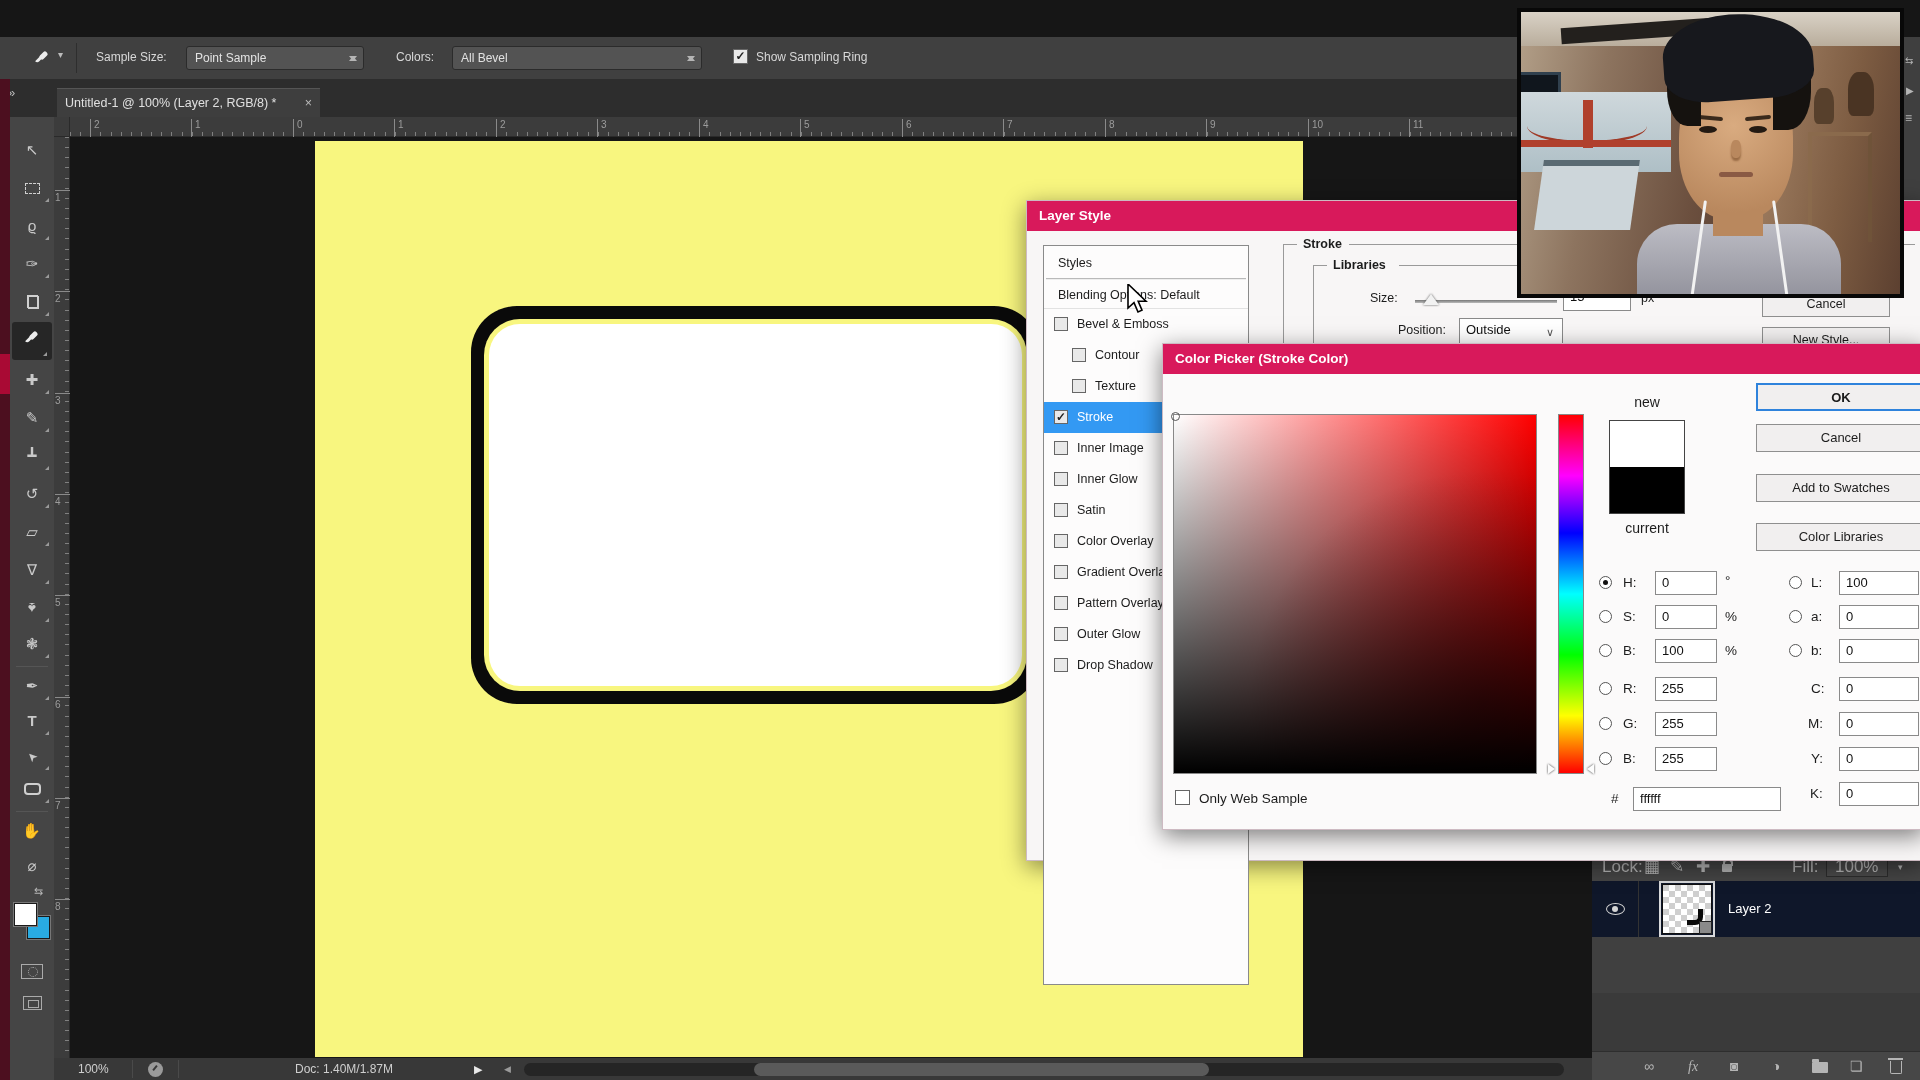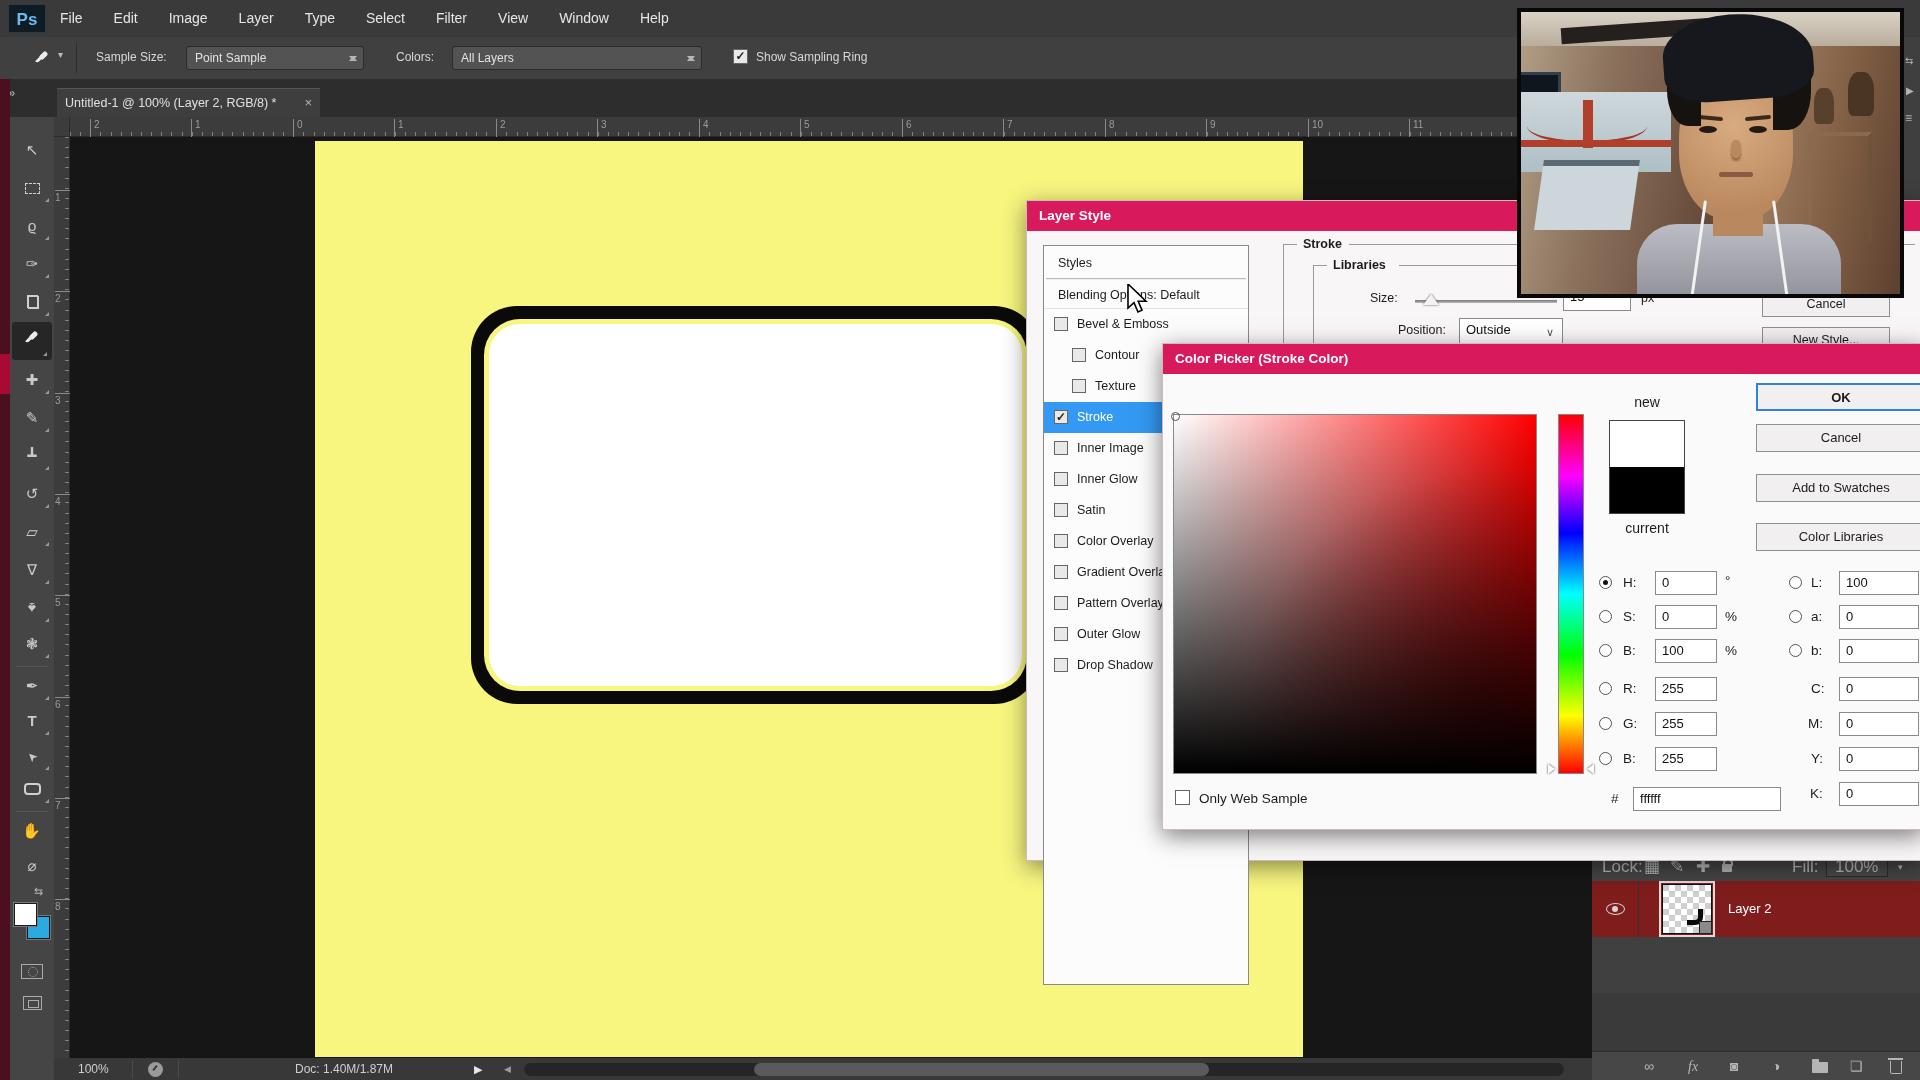--- a/index.html
+++ b/index.html
@@ -175,48 +175,33 @@
   .scroll-thumb{position:absolute;left:700px;top:5px;width:455px;height:13px;background:#5a5a5a;border-radius:7px;}
 
   .dock-strip{left:1900px;top:37px;width:20px;height:816px;background:#3f3f3f;z-index:4;color:#b5b5b5;font-size:10px;}
   .cursor{z-index:50;}
 </style>
 </head>
 <body>
 
 <div class="app">
 
-  <div class="abs menubar">
-    <div class="abs ps-logo">Ps</div>
-    <div class="abs" style="left:58px;top:0;display:flex;gap:27px;">
-      <span class="menu-item">File</span>
-      <span class="menu-item">Edit</span>
-      <span class="menu-item">Image</span>
-      <span class="menu-item">Layer</span>
-      <span class="menu-item">Type</span>
-      <span class="menu-item">Select</span>
-      <span class="menu-item">Filter</span>
-      <span class="menu-item">View</span>
-      <span class="menu-item">Window</span>
-      <span class="menu-item">Help</span>
-    </div>
-  </div>
 
   <div class="abs optionsbar">
     <span class="abs i-dropper" style="left:34px;top:5px;"></span>
     <span class="abs" style="left:58px;top:12px;font-size:10px;color:#bbb;">▾</span>
     <div class="abs opt-sep" style="left:76px;"></div>
     <span class="abs" style="left:96px;top:13px;">Sample Size:</span>
     <div class="abs opt-drop" style="left:186px;top:9px;width:178px;">
       <span>Point Sample</span>
       <span class="spin"></span>
     </div>
     <span class="abs" style="left:396px;top:13px;">Colors:</span>
     <div class="abs opt-drop" style="left:452px;top:9px;width:250px;">
-      <span>All Layers</span>
+      <span>All Bevel</span>
       <span class="spin"></span>
     </div>
     <span class="abs checkbox" style="left:733px;top:12px;">✓</span>
     <span class="abs" style="left:756px;top:13px;">Show Sampling Ring</span>
   </div>
 
   <div class="abs tabstrip">
     <span class="abs" style="left:8px;top:6px;color:#bbb;font-size:13px;">»</span>
     <div class="abs doc-tab">
       <span>Untitled-1 @ 100% (Layer 2, RGB/8) *</span>
@@ -500,21 +485,21 @@
       <span class="lk" style="left:78px;">✎</span>
       <span class="lk" style="left:104px;">✚</span>
       <span class="i-lock" style="left:130px;"></span>
       <span class="lk" style="left:200px;">Fill:</span>
       <span class="lk" style="left:234px;top:4px;width:62px;height:20px;background:#4a4a4a;border:1px solid #2c2c2c;
             line-height:18px;padding-left:8px;">
         <span>100%</span></span>
       <span class="lk" style="left:306px;font-size:9px;">▾</span>
     </div>
 
-    <div class="layer-row" style="top:28px;background:#7f1d1d;">
+    <div class="layer-row" style="top:28px;background:#0f172a;">
       <span class="eye"></span>
       <span class="eye-cell-div"></span>
       <div class="thumb thumb-checker">
         <div class="sel-brackets"></div>
         <div class="thumb-corner"></div>
         <div class="thumb-badge"></div>
       </div>
       <span class="layer-name">Layer 2</span>
     </div>
 

